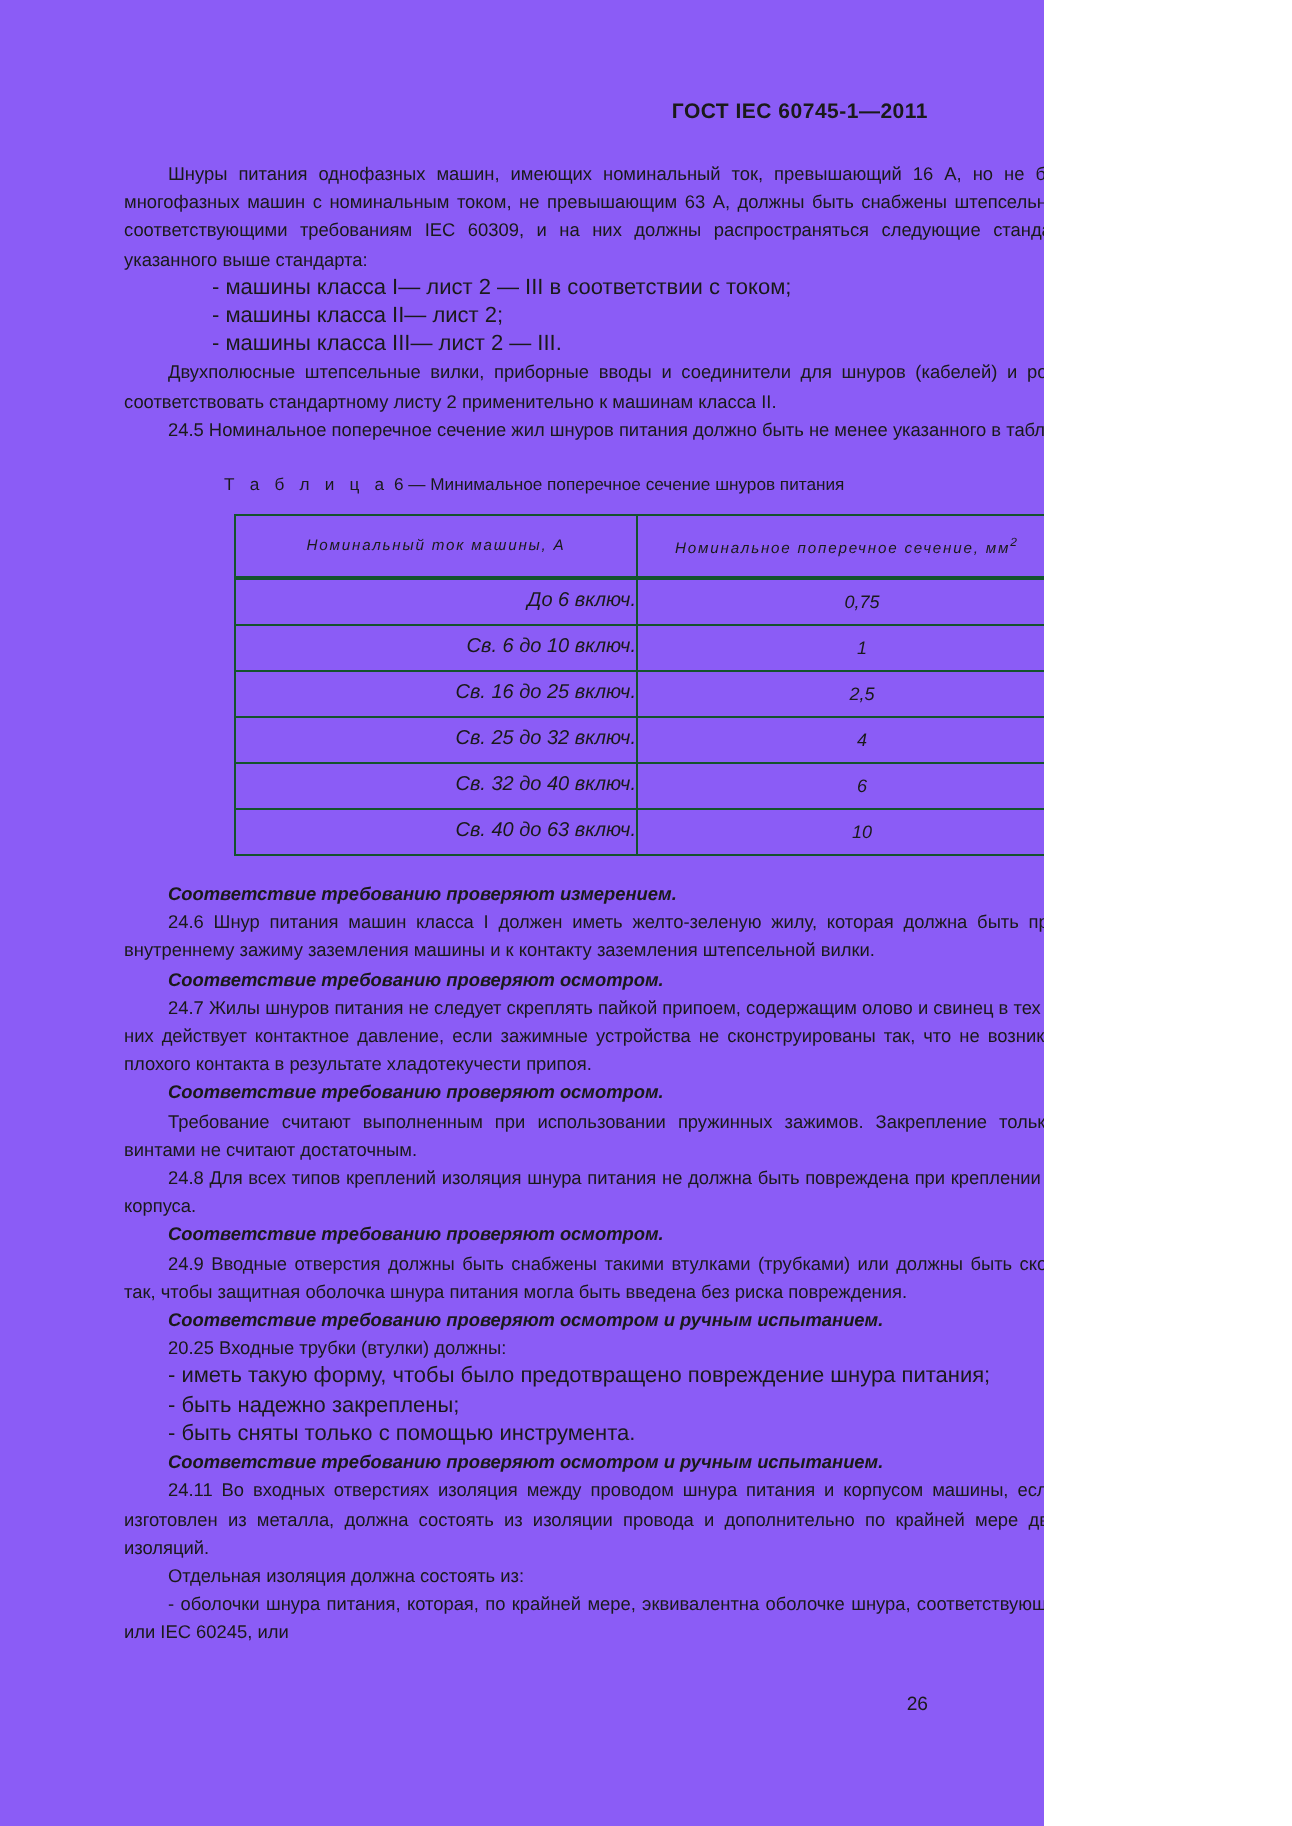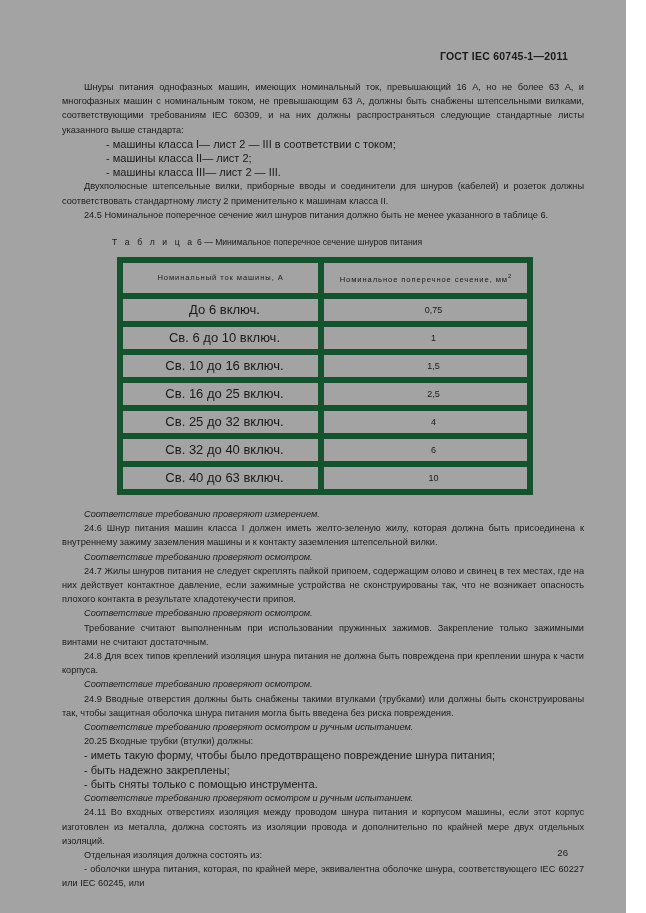--- a/index.html
+++ b/index.html
@@ -7,23 +7,23 @@
     margin: 0;
     padding: 0;
     background: #ffffff;
   }
   body {
     font-family: "Liberation Sans", "DejaVu Sans", sans-serif;
     color: #1a1a1a;
   }
   .page {
     position: relative;
-    width: 626px;
+    width: 522px;
     height: 913px;
-    background: #a3a3a3;
+    background: #8b5cf6;
     overflow: hidden;
     box-sizing: border-box;
   }
 
   
   .page-header {
     position: absolute;
     top: 50px;
     right: 58px;
     font-size: 10.5px;
@@ -56,20 +56,21 @@
     text-align: left;
     text-indent: 22px;
   }
   p.italic {
     margin: 0;
     font-size: 9.2px;
     line-height: 14.2px;
     font-style: italic;
     text-indent: 22px;
     text-align: left;
+    font-weight: bold;
   }
   .spacer-md { height: 12px; }
 
   
   .classrow .colA { display: inline-block; min-width: 104px; }
 
   
   .table-block {
     margin-top: 14px;
   }
@@ -82,47 +83,48 @@
     letter-spacing: 2.6px;
   }
   table.gost {
     border-collapse: collapse;
     margin-left: 55px;
     width: 410px;
     table-layout: fixed;
   }
   table.gost th,
   table.gost td {
-    border: 6px solid #14532d;
+    border: 1px solid #14532d;
     font-size: 8.8px;
     line-height: 12px;
     padding: 0;
     vertical-align: middle;
+    font-style: italic;
   }
   table.gost thead th {
     height: 26px;
     font-weight: normal;
     letter-spacing: 0.9px;
     font-size: 7.6px;
     text-align: center;
     padding: 2px 4px;
     border-bottom-width: 2px;
   }
   table.gost thead th sup {
     font-size: 6px;
     vertical-align: super;
     letter-spacing: 0;
   }
   table.gost tbody td {
     height: 22px;
   }
   table.gost tbody td.c1 {
-    text-align: center;
+    text-align: right;
     padding-left: 8px;
-    font-size: 13px;
+    font-size: 10px;
   }
   table.gost tbody td.c2 {
     text-align: center;
     font-size: 9px;
     padding-left: 16px;
   }
   col.colw1 { width: 201px; }
   col.colw2 { width: 209px; }
 
   
@@ -177,24 +179,20 @@
           </tr>
         </thead>
         <tbody>
           <tr>
             <td class="c1">До 6 включ.</td>
             <td class="c2">0,75</td>
           </tr>
           <tr>
             <td class="c1">Св. 6 до 10 включ.</td>
             <td class="c2">1</td>
-          </tr>
-          <tr>
-            <td class="c1">Св. 10 до 16 включ.</td>
-            <td class="c2">1,5</td>
           </tr>
           <tr>
             <td class="c1">Св. 16 до 25 включ.</td>
             <td class="c2">2,5</td>
           </tr>
           <tr>
             <td class="c1">Св. 25 до 32 включ.</td>
             <td class="c2">4</td>
           </tr>
           <tr>

